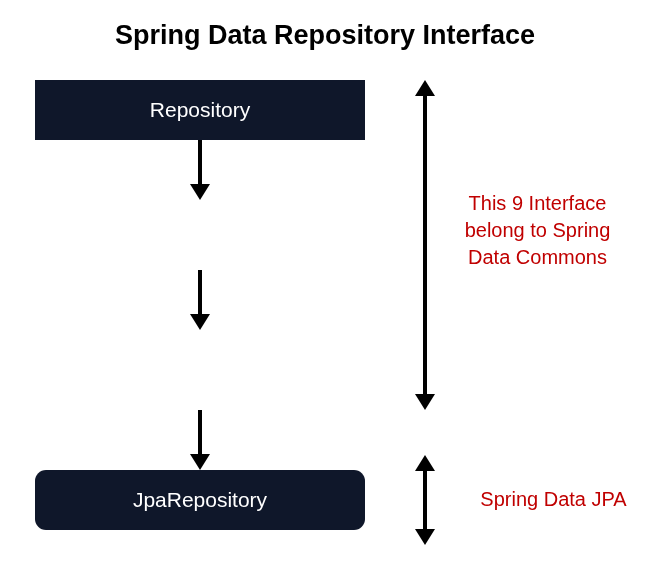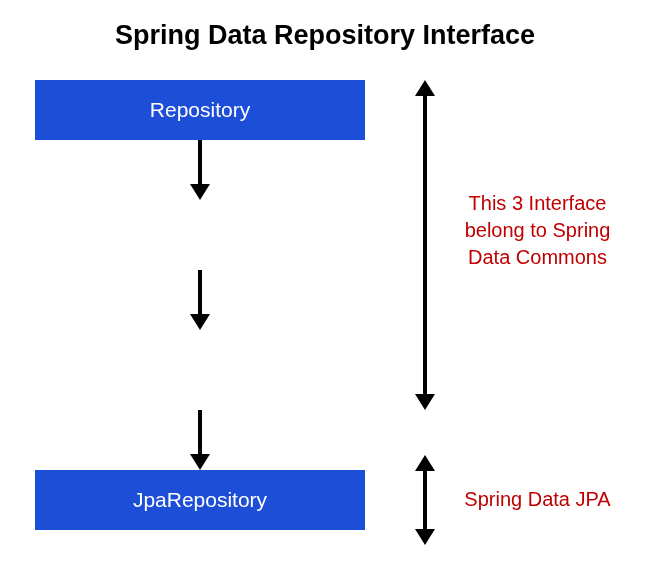--- a/index.html
+++ b/index.html
@@ -20,36 +20,36 @@
     }
     .diagram {
       position: absolute;
       top: 70px;
       left: 30px;
       width: 600px;
       height: 490px;
     }
     .box {
       position: absolute;
-      background: #1d4ed8;
+      background: #0f172a;
       color: #ffffff;
       font-size: 21px;
       font-weight: 400;
       display: flex;
       align-items: center;
       justify-content: center;
       text-align: center;
       width: 330px;
       line-height: 1.25;
       padding: 4px;
     }
     .box1 { left: 5px; top: 10px; height: 60px; }
     .box2 { left: 5px; top: 130px; height: 70px; }
     .box3 { left: 5px; top: 260px; height: 80px; }
-    .box4 { left: 5px; top: 400px; height: 60px; }
+    .box4 { left: 5px; top: 400px; height: 60px; border-radius: 11px; }
 
     
     .h-arrow {
       position: absolute;
       left: 165px;
       width: 10px;
     }
     .h-arrow .shaft {
       position: absolute;
       left: 3px;
@@ -112,21 +112,21 @@
     .ra2 .rhead-down { top: 74px; }
 
     .annotation {
       position: absolute;
       color: #c00000;
       font-size: 20px;
       text-align: center;
       line-height: 1.35;
     }
     .ann1 { left: 420px; top: 120px; width: 175px; }
-    .ann2 { left: 420px; top: 416px; width: 175px; }
+    .ann2 { left: 436px; top: 416px; width: 175px; }
   </style>
 </head>
 <body>
 
 <div class="title">Spring Data Repository Interface</div>
 
 <div class="diagram">
 
   <div class="box box1">Repository</div>
   <div class="box box4">JpaRepository</div>
@@ -148,16 +148,16 @@
     <div class="rhead-up"></div>
       <div class="rshaft"></div>
       <div class="rhead-down"></div>
   </div>
   <div class="range-arrow ra2">
     <div class="rhead-up"></div>
       <div class="rshaft"></div>
       <div class="rhead-down"></div>
   </div>
 
-  <div class="annotation ann1">This 3 Interface belong to Spring Data Commons</div>
+  <div class="annotation ann1">This 9 Interface belong to Spring Data Commons</div>
   <div class="annotation ann2">Spring Data JPA</div>
 
 </div>
 
 </body></html>

